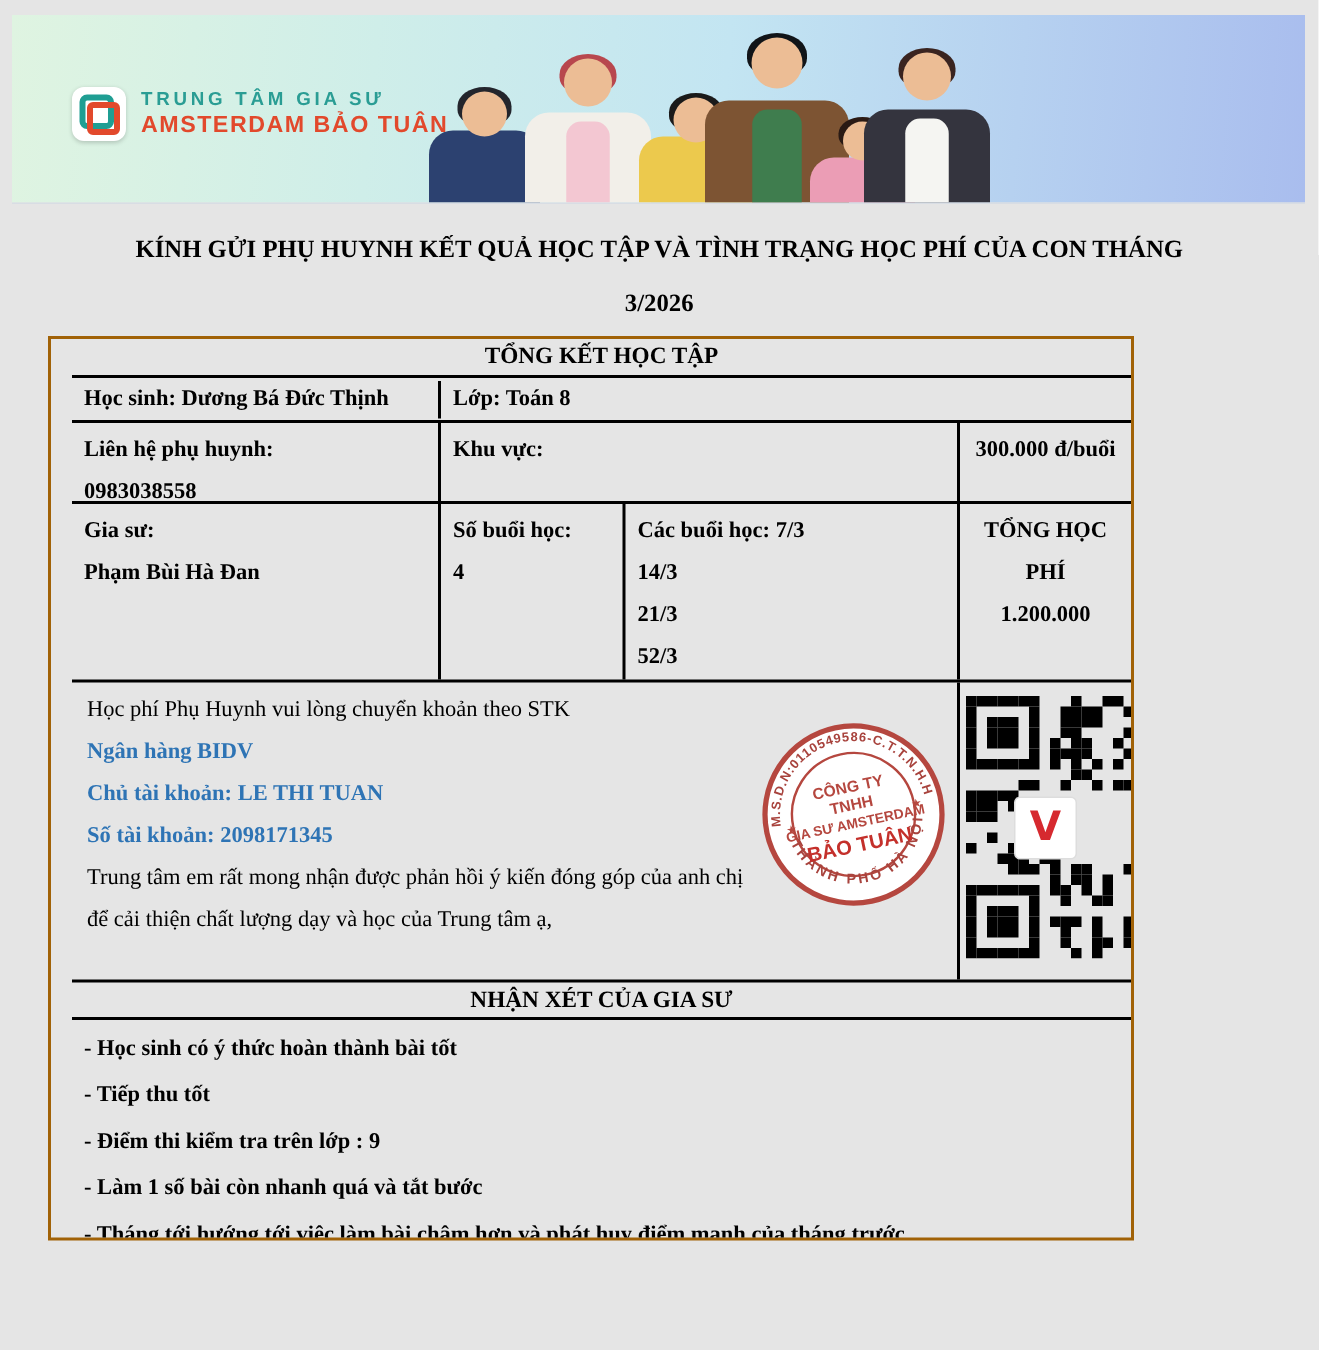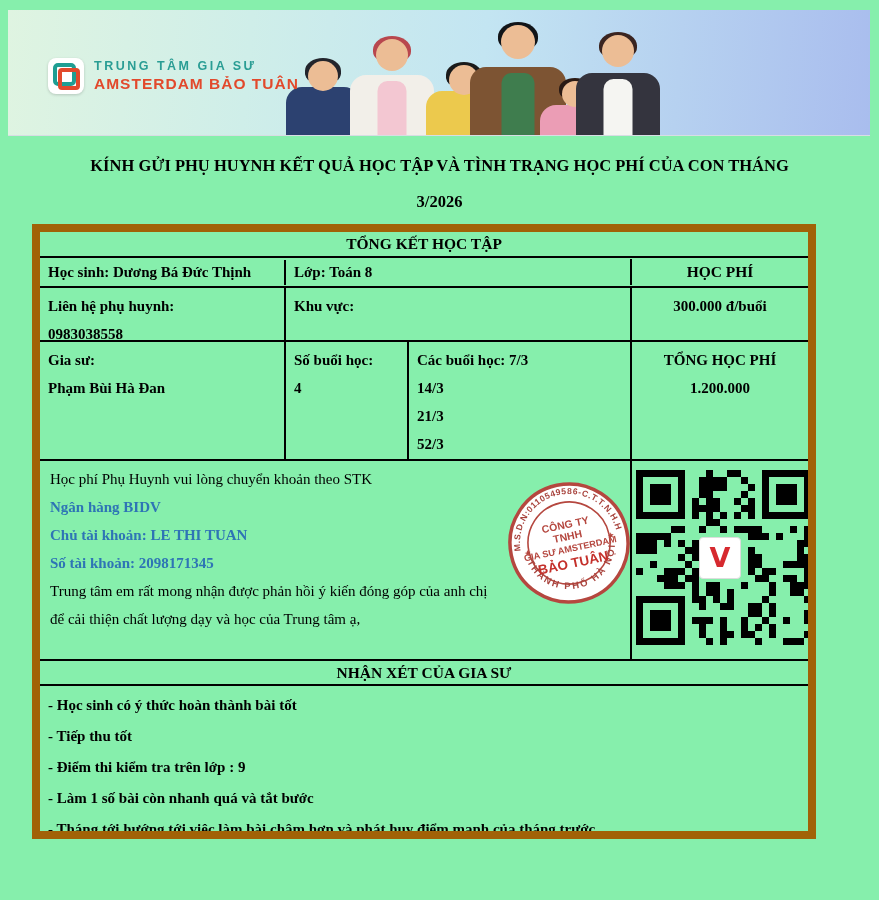--- a/index.html
+++ b/index.html
@@ -1,16 +1,16 @@
 <!DOCTYPE html>
 <html><head>
 <meta charset="utf-8">
 <style>
   html,body { margin:0; padding:0; background:#fff; }
-  .page { position:relative; width:879px; height:900px; background:#86efac; overflow:hidden;
+  .page { position:relative; width:879px; height:900px; background:#e5e5e5; overflow:hidden;
           font-family:"Liberation Serif", serif; color:#000; }
 
   
   .banner { position:absolute; left:8px; top:10px; width:862px; height:125px; overflow:hidden;
             background:linear-gradient(95deg,#dff4e1 0%,#cfeee9 28%,#c3e5f2 55%,#a9bdee 100%);
             border-bottom:1px solid #d8dde4; }
   .logo { position:absolute; left:40px; top:48px; display:flex; align-items:center; gap:10px; }
   .logo-icon { width:36px; height:36px; background:#fff; border-radius:8px; position:relative;
                box-shadow:0 1px 3px rgba(0,0,0,.18); flex:0 0 auto; }
   .logo-sq1 { position:absolute; left:5px; top:5px; width:15px; height:15px; border:4px solid #1f9e93; border-radius:5px; }
@@ -24,22 +24,22 @@
   .p-body { position:absolute; bottom:0; left:0; right:0; border-radius:16px 16px 0 0; }
   .p-inner { position:absolute; bottom:0; left:50%; transform:translateX(-50%); border-radius:10px 10px 0 0; }
   .p-head { position:absolute; left:50%; transform:translateX(-50%); background:#ecbd95; border-radius:50%; }
   .p-hair { position:absolute; left:50%; transform:translateX(-50%); border-radius:50% 50% 42% 42%; }
 
   
   .doc-title { position:absolute; left:0; width:879px; text-align:center; font-weight:bold; font-size:16.5px; }
   .t1 { top:156px; } .t2 { top:192px; }
 
   
-  .tbl { position:absolute; left:32px; top:224px; width:784px; border:8px solid #a16207; box-sizing:border-box;
-         font-size:15px; font-weight:bold; }
+  .tbl { position:absolute; left:32px; top:224px; width:724px; border:2px solid #a16207; box-sizing:border-box;
+         font-size:15px; font-weight:bold;padding-left:14px; }
   .row { display:flex; box-sizing:border-box; border-top:2px solid #000; }
   .row:first-child { border-top:none; }
   .cell { box-sizing:border-box; border-left:2px solid #000; padding:4px 8px; overflow:hidden; }
   .cell:first-child { border-left:none; }
   .cA  { width:244px; flex:0 0 auto; }
   .cB  { width:346px; flex:0 0 auto; }
   .cB1 { width:123px; flex:0 0 auto; }
   .cB2 { width:223px; flex:0 0 auto; }
   .cC  { flex:1 1 auto; }
   .center { text-align:center; }
@@ -123,21 +123,20 @@
 
   <div class="tbl">
 
     <div class="row r1">
       <div class="cell cC center vcenter hd">TỔNG KẾT HỌC TẬP</div>
     </div>
 
     <div class="row r2">
       <div class="cell cA vcenter">Học sinh: Dương Bá Đức Thịnh</div>
       <div class="cell cB vcenter">Lớp: Toán 8</div>
-      <div class="cell cC vcenter hd">HỌC PHÍ</div>
     </div>
 
     <div class="row r3">
       <div class="cell cA lh28">
         <div>Liên hệ phụ huynh:</div>
         <div>0983038558</div>
       </div>
       <div class="cell cB lh28">
         <div>Khu vực:</div>
       </div>

